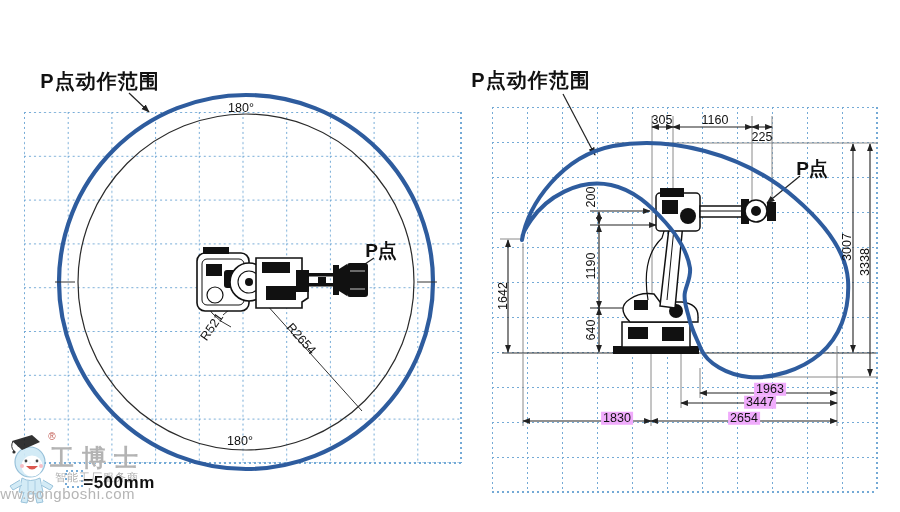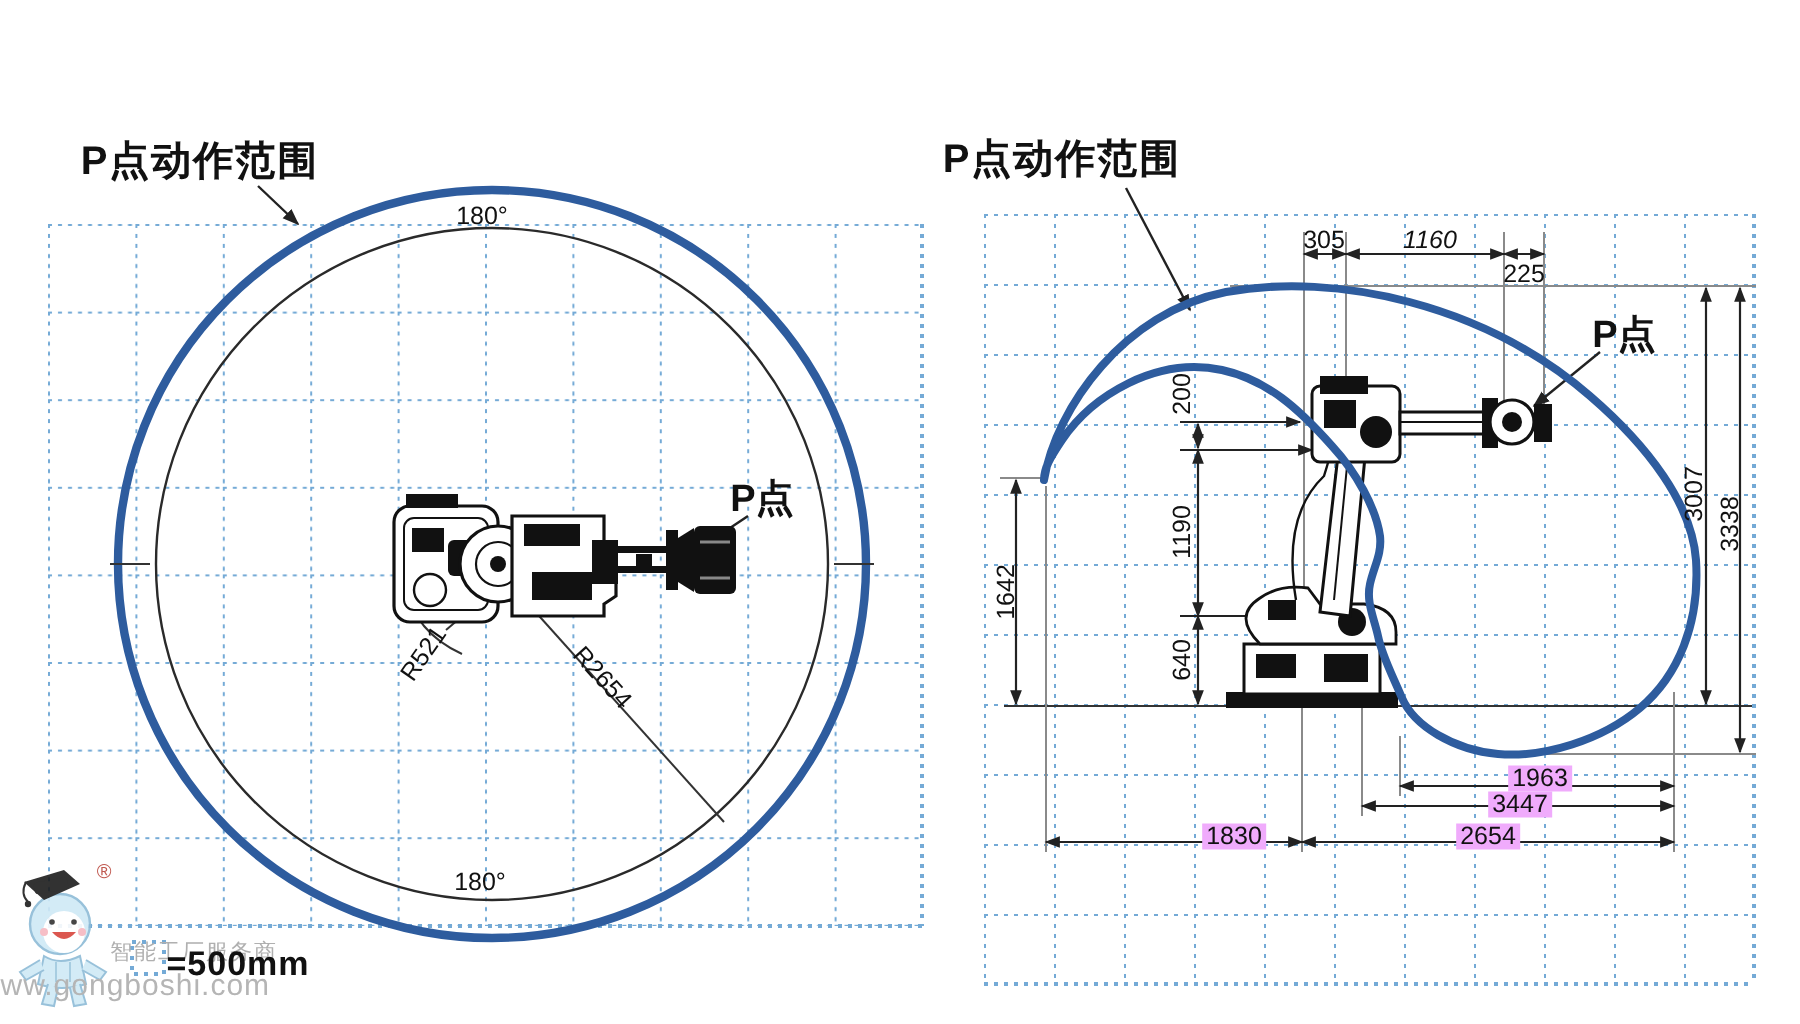--- a/index.html
+++ b/index.html
@@ -192,31 +192,32 @@
   <div class="lbl title" style="left:531px;top:80px;">P点动作范围</div>
 
   <div class="lbl dim" style="left:241px;top:108px;">180°</div>
   <div class="lbl dim" style="left:240px;top:441px;">180°</div>
   <div class="lbl big" style="left:381px;top:250px;">P点</div>
   <div class="lbl dim rotm55" style="left:212px;top:327px;">R521</div>
   <div class="lbl dim rot48" style="left:301px;top:339px;">R2654</div>
 
   <div class="lbl big" style="left:812px;top:168px;">P点</div>
   <div class="lbl dim" style="left:662px;top:120px;">305</div>
-  <div class="lbl dim" style="left:715px;top:120px;font-style:italic;">1160</div>
+  <div class="lbl dim" style="left:715px;top:120px;">1160</div>
   <div class="lbl dim" style="left:762px;top:120px;margin-top:17px;">225</div>
   <div class="lbl dim rot90" style="left:591px;top:197px;">200</div>
   <div class="lbl dim rot90" style="left:591px;top:266px;">1190</div>
   <div class="lbl dim rot90" style="left:591px;top:330px;">640</div>
   <div class="lbl dim rot90" style="left:503px;top:296px;">1642</div>
   <div class="lbl dim rot90" style="left:847px;top:247px;">3007</div>
   <div class="lbl dim rot90" style="left:865px;top:262px;">3338</div>
   <div class="lbl dim dimbg" style="left:770px;top:389px;">1963</div>
   <div class="lbl dim dimbg" style="left:760px;top:402px;">3447</div>
   <div class="lbl dim dimbg" style="left:744px;top:418px;">2654</div>
   <div class="lbl dim dimbg" style="left:588px;top:418px;margin-left:29px;">1830</div>
 
   <div class="lbl wm-reg" style="left:52px;top:437px;">®</div>
+  <div class="lbl wm-brand" style="left:98px;top:458px;">工博士</div>
   <div class="lbl wm-sub" style="left:97px;top:477px;">智能工厂服务商</div>
   <div class="lbl wm-url" style="left:62px;top:493px;">www.gongboshi.com</div>
   <div class="lbl legend" style="left:119px;top:482px;">=500mm</div>
 
 </div>
 
 </body></html>

